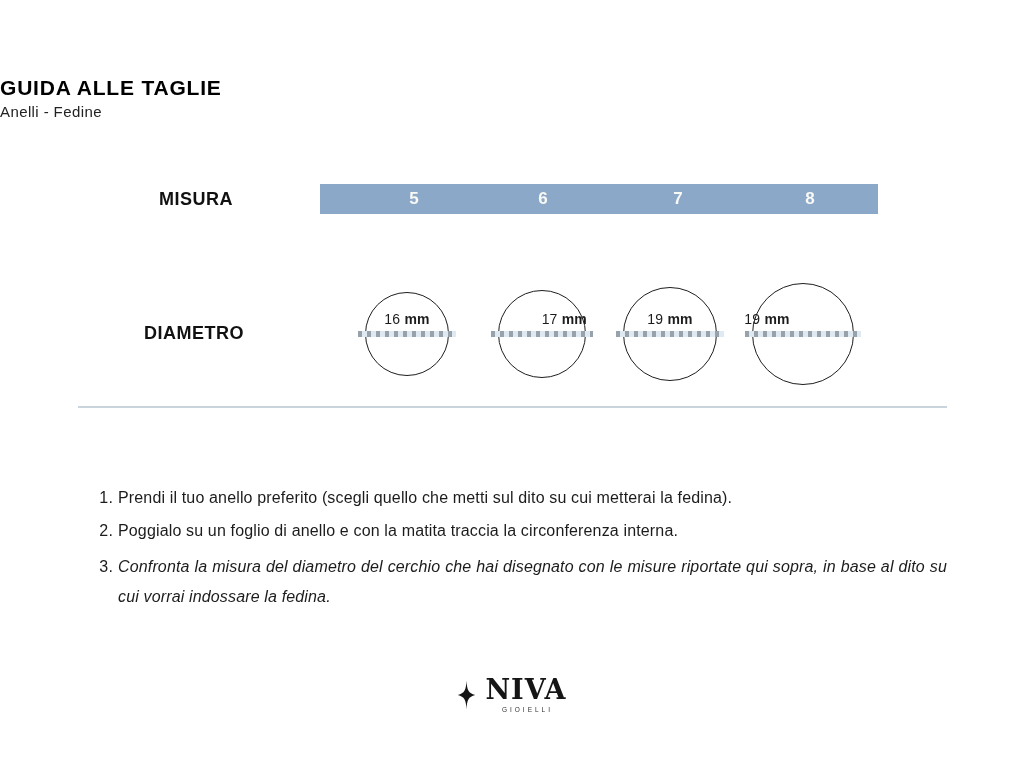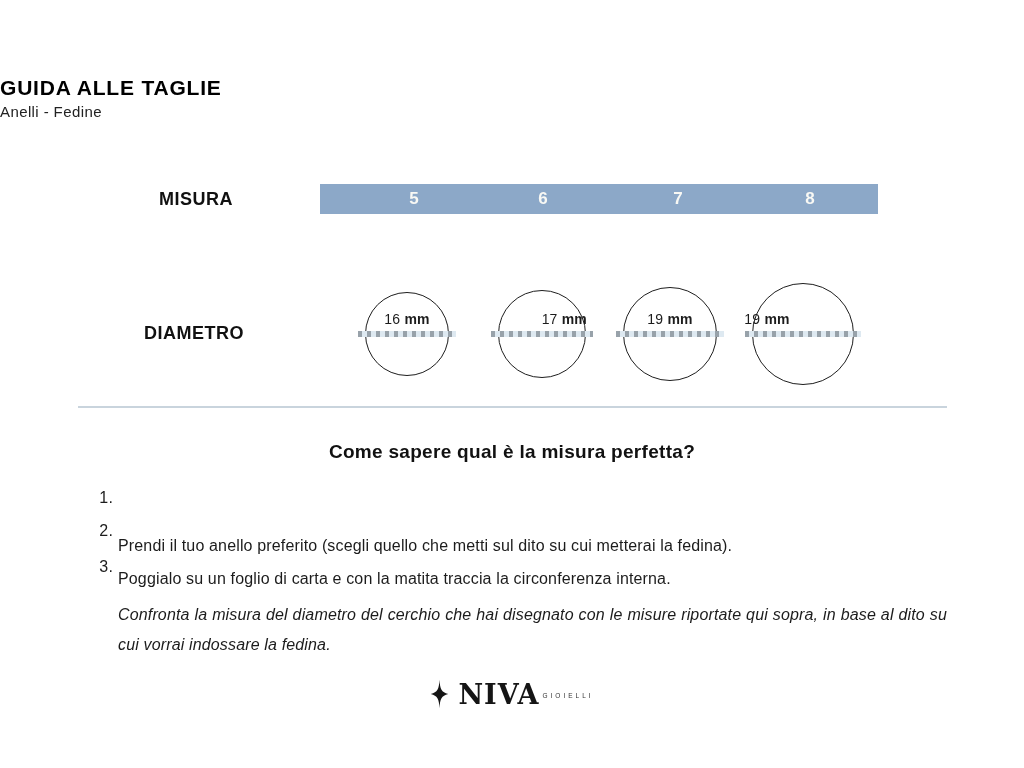--- a/index.html
+++ b/index.html
@@ -109,37 +109,37 @@
     letter-spacing: 0.15px;
     color: #1c1c1c;
     line-height: 21px;
   }
   .step-num {
     flex: none;
     width: 23px;
     text-align: right;
     margin-right: 5px;
   }
-  .step-text { flex: 1; margin-top: 48px; }
+  .step-text { flex: 1; }
   .step-1 { top: 487px; }
   .step-2 { top: 520px; }
   .step-3 { top: 552px; line-height: 30px; }
   .step-3 .step-text { text-align: justify; font-style: italic; }
   .logo {
     position: absolute;
     top: 676px; left: 0; width: 100%;
     display: flex;
     justify-content: center;
     align-items: center;
     gap: 9px;
   }
   .sparkle { flex: none; display: block; }
   .brand-block {
     display: flex;
-    flex-direction: row;
+    flex-direction: column;
     align-items: center;
     justify-content: center;
   }
   .brand-name {
     font-family: "DejaVu Serif", serif;
     font-size: 27px;
     font-weight: 700;
     line-height: 1;
     letter-spacing: 1px;
     color: #151515;
@@ -192,30 +192,29 @@
     <span class="val">19</span>
     <span class="unit">mm</span>
   </div>
   <div class="diameter-label" style="left:722px;">
     <span class="val">19</span>
     <span class="unit">mm</span>
   </div>
 
   <div class="divider"></div>
 
-  <div class="guide-heading">Come sapere qual è la misura perfetta?</div>
 
   <div class="steps">
     <div class="step step-1">
       <span class="step-num">1.</span>
       <span class="step-text">Prendi il tuo anello preferito (scegli quello che metti sul dito su cui metterai la fedina).</span>
     </div>
     <div class="step step-2">
       <span class="step-num">2.</span>
-      <span class="step-text">Poggialo su un foglio di carta e con la matita traccia la circonferenza interna.</span>
+      <span class="step-text">Poggialo su un foglio di anello e con la matita traccia la circonferenza interna.</span>
     </div>
     <div class="step step-3">
       <span class="step-num">3.</span>
       <span class="step-text">Confronta la misura del diametro del cerchio che hai disegnato con le misure riportate qui sopra, in base al dito su cui vorrai indossare la fedina.</span>
     </div>
   </div>
 
   <div class="logo">
     <svg class="sparkle" width="19" height="36" viewBox="0 0 24 36" aria-hidden="true">
       <path d="M12 0 C12.7 12.5 14.5 15.3 23 18 C14.5 20.7 12.7 23.5 12 36 C11.3 23.5 9.5 20.7 1 18 C9.5 15.3 11.3 12.5 12 0 Z" fill="#151515"></path>

